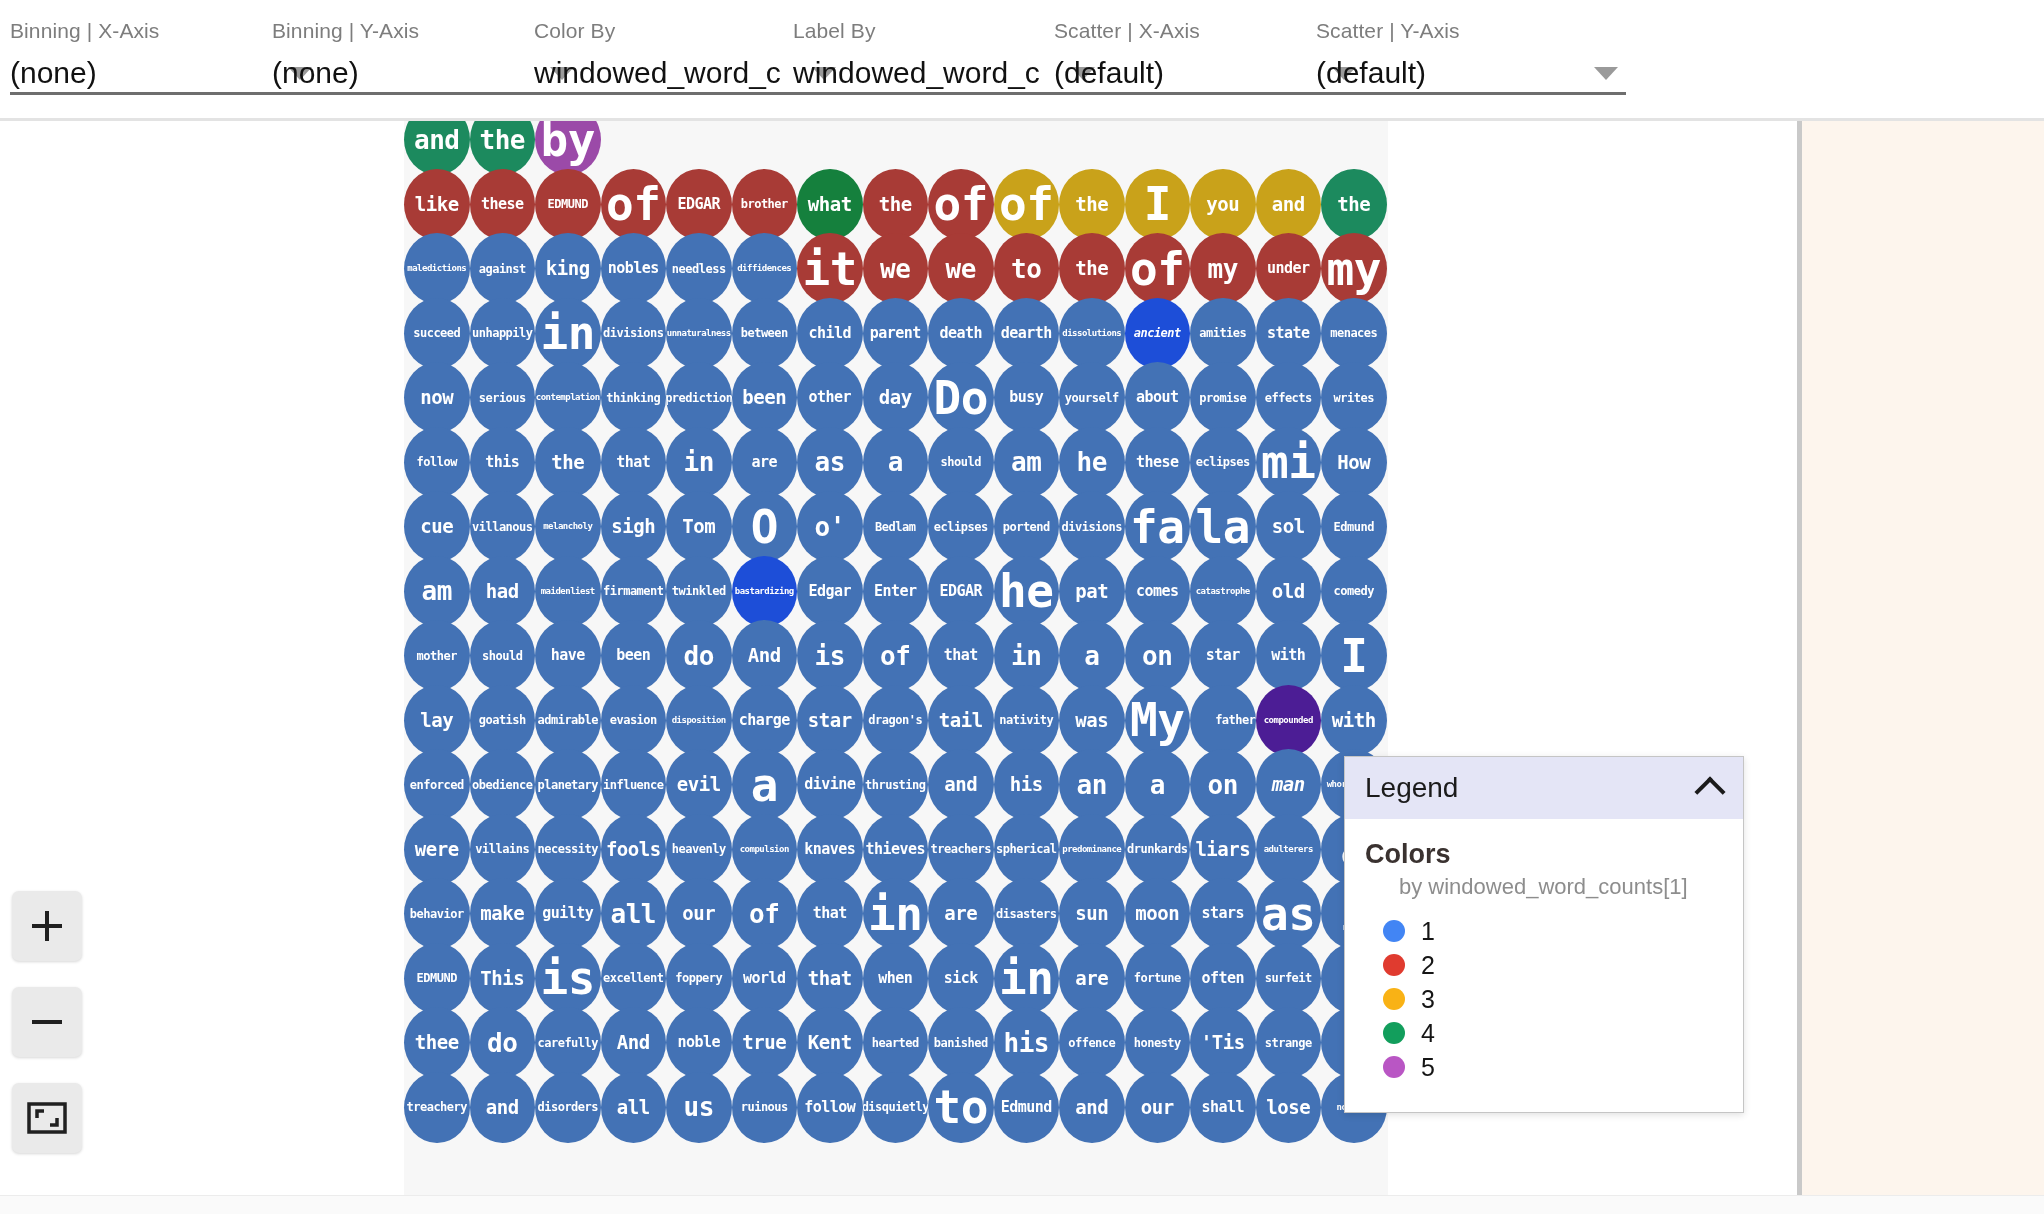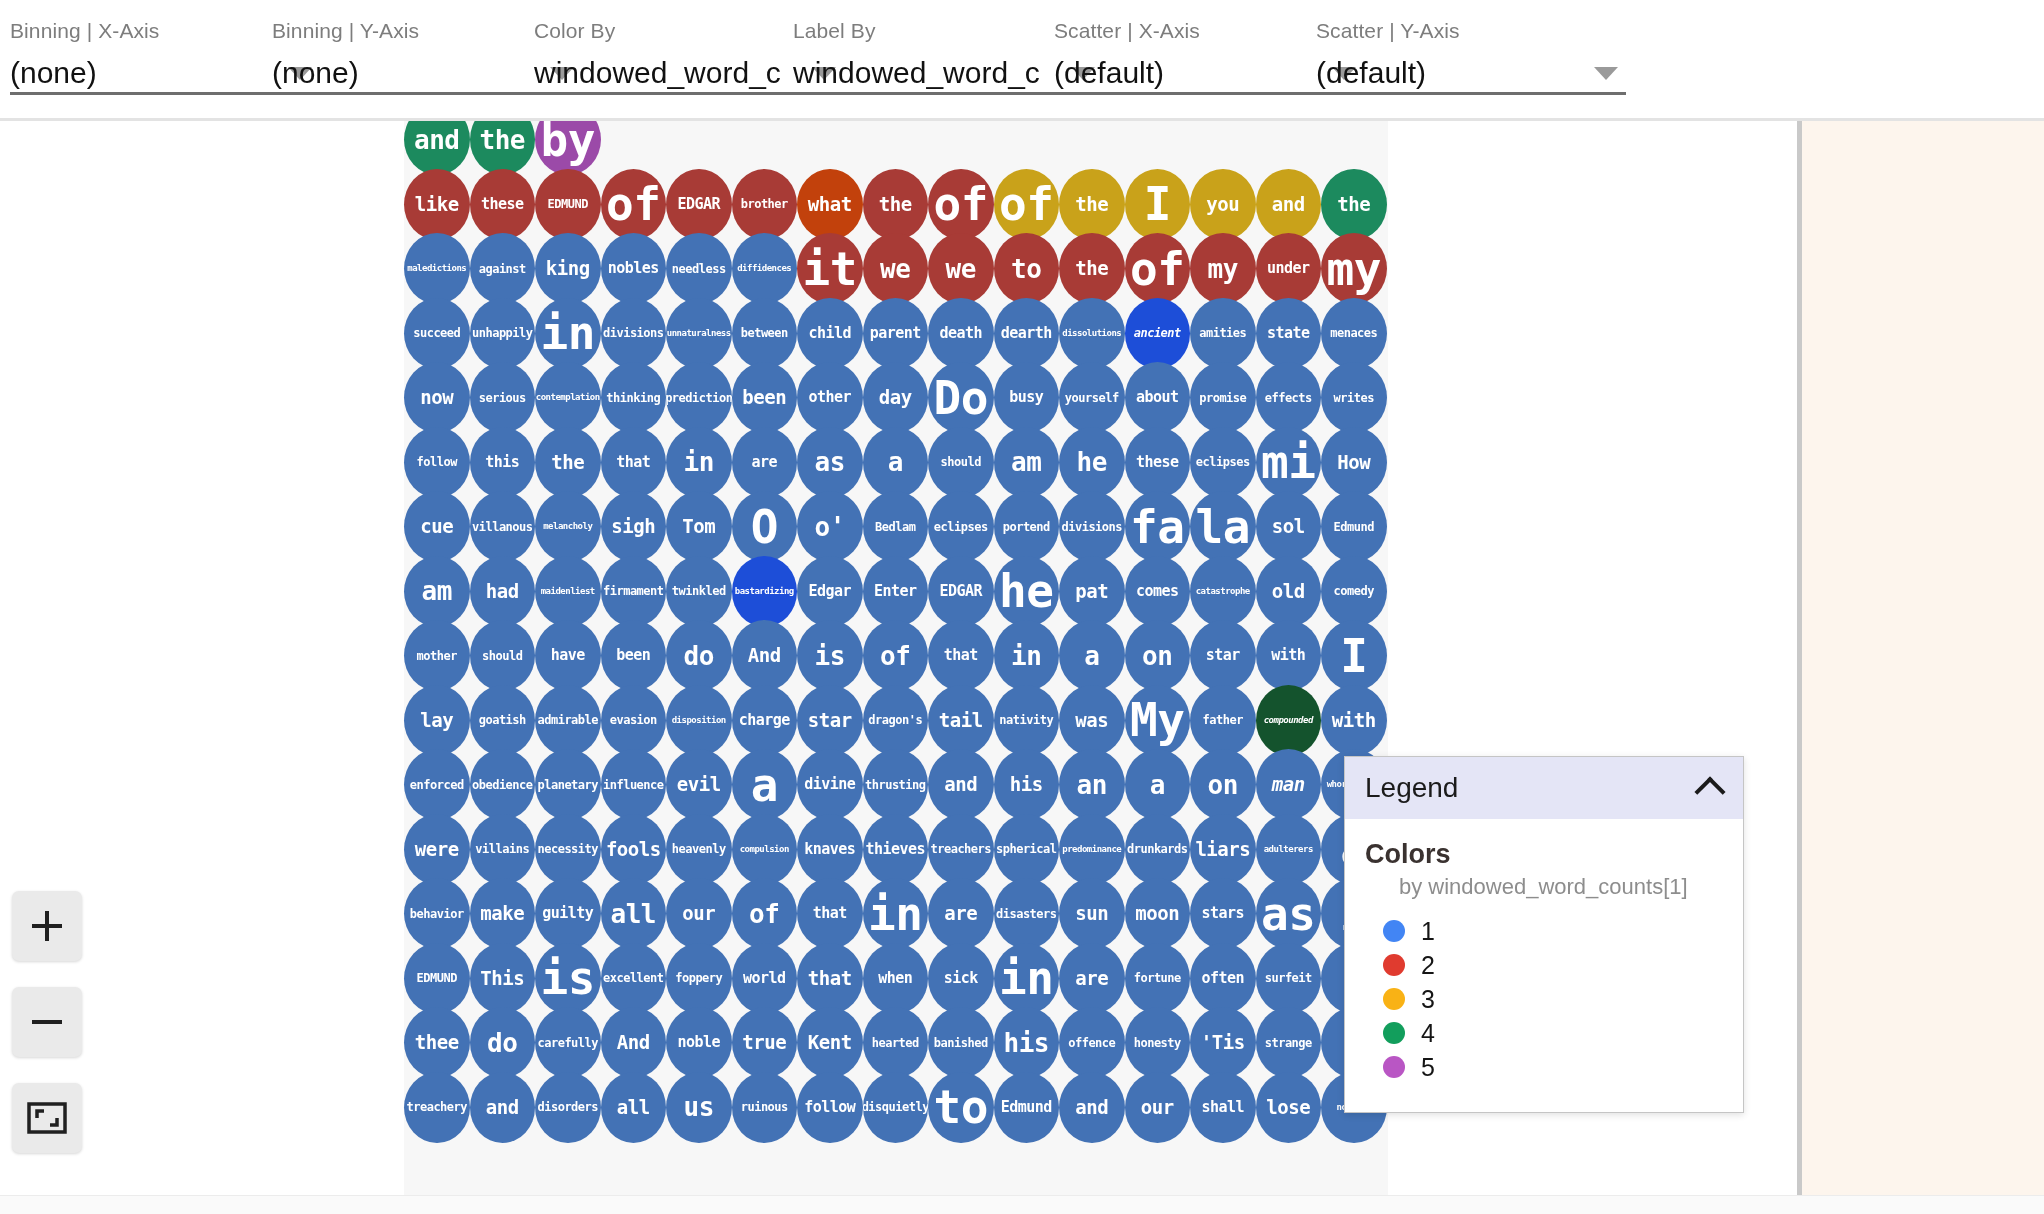--- a/index.html
+++ b/index.html
@@ -288,21 +288,21 @@
           </div>
           <div class="bubble s6" style="background: rgb(168, 59, 54);">
             <span>of</span>
           </div>
           <div class="bubble s3" style="background: rgb(168, 59, 54);">
             <span>EDGAR</span>
           </div>
           <div class="bubble s2" style="background: rgb(168, 59, 54);">
             <span>brother</span>
           </div>
-          <div class="bubble s4" style="background: #c2410c;">
+          <div class="bubble s4" style="background: #15803d;">
             <span>what</span>
           </div>
           <div class="bubble s4" style="background: rgb(168, 59, 54);">
             <span>the</span>
           </div>
           <div class="bubble s6" style="background: rgb(168, 59, 54);">
             <span>of</span>
           </div>
           <div class="bubble s6" style="background: rgb(201, 162, 26);">
             <span>of</span>
@@ -682,24 +682,24 @@
           </div>
           <div class="bubble s2" style="background: rgb(67, 114, 181);">
             <span>nativity</span>
           </div>
           <div class="bubble s4" style="background: rgb(67, 114, 181);">
             <span>was</span>
           </div>
           <div class="bubble s6" style="background: rgb(67, 114, 181);">
             <span>My</span>
           </div>
-          <div class="bubble s2" style="background: rgb(67, 114, 181);">
+          <div class="bubble s2" style="background: rgb(67, 114, 181); justify-content: flex-end;">
             <span>father</span>
           </div>
-          <div class="bubble s1" style="background: #14532d; font-style: italic;">
+          <div class="bubble s1" style="background: #4c1d95;">
             <span>compounded</span>
           </div>
           <div class="bubble s4" style="background: rgb(67, 114, 181);">
             <span>with</span>
           </div>
         </div>
         <div class="grid-row">
           <div class="bubble s2" style="background: rgb(67, 114, 181);">
             <span>enforced</span>
           </div>

